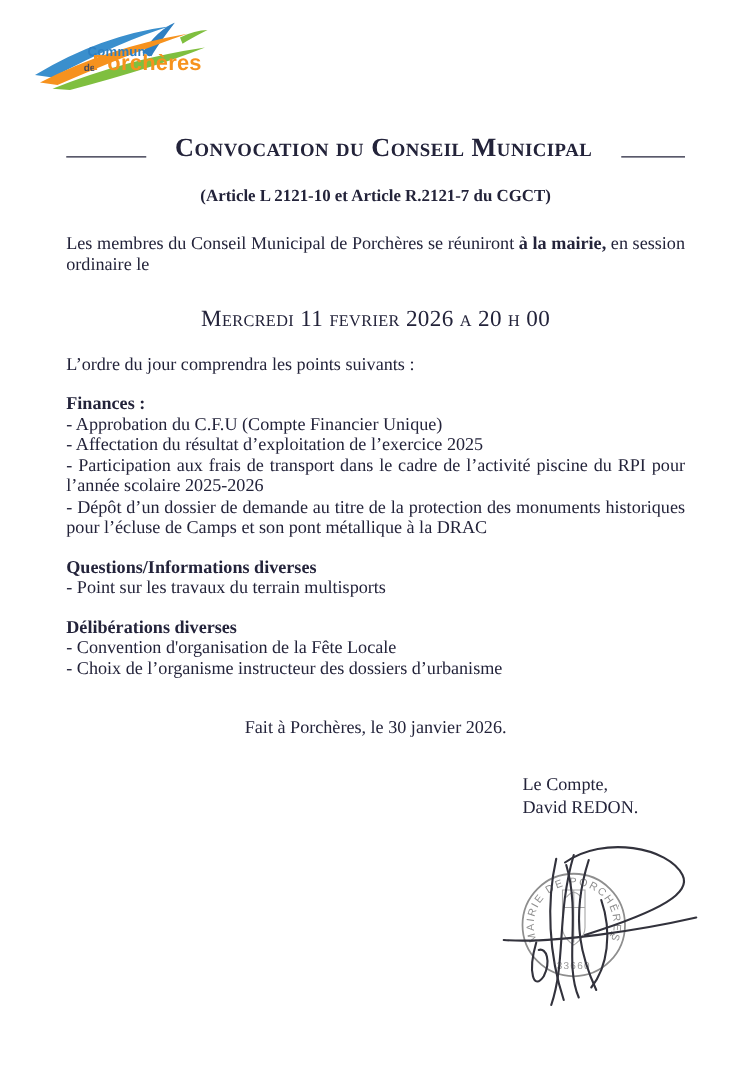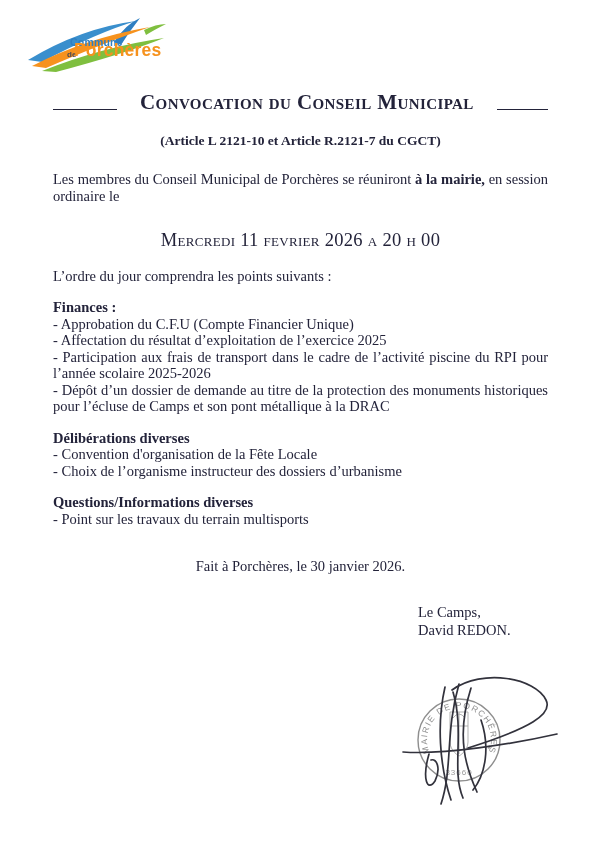--- a/index.html
+++ b/index.html
@@ -34,21 +34,21 @@
   .logo .particle{
     position:absolute; left:41px; top:32px;
     font-size:8px; font-weight:bold;
   }
   .logo .name{
     position:absolute; left:48px; top:22px;
     font-size:17.5px; font-weight:bold; letter-spacing:0.2px;
   }
 
   
-  .title-row{ display:flex; justify-content:center; align-items:flex-end; margin-top:20px;gap:20px; }
+  .title-row{ display:flex; justify-content:center; align-items:flex-end; margin-top:36px;gap:20px; }
   .title-rule{ border-bottom:1.5px solid var(--text); margin-bottom:3px; }
   .title-rule.left{ width:80px; }
   .title-rule.right{ width:64px; }
   .title-main{
     font-size:21px; font-weight:bold; font-variant:small-caps;
     letter-spacing:0.4px; line-height:1; padding:0 3px; white-space:nowrap;
   }
   .subtitle{ text-align:center; font-weight:bold; font-size:13.5px; margin-top:20px; }
 
   
@@ -106,34 +106,34 @@
 
   <div class="section">
     <div class="section-heading">Finances :</div>
     <div class="section-item">- Approbation du C.F.U (Compte Financier Unique)</div>
     <div class="section-item">- Affectation du résultat d’exploitation de l’exercice 2025</div>
     <div class="section-item">- Participation aux frais de transport dans le cadre de l’activité piscine du RPI pour l’année scolaire 2025-2026</div>
     <div class="section-item">- Dépôt d’un dossier de demande au titre de la protection des monuments historiques pour l’écluse de Camps et son pont métallique à la DRAC</div>
   </div>
 
   <div class="section">
+    <div class="section-heading">Questions/Informations diverses</div>
+    <div class="section-item">- Point sur les travaux du terrain multisports</div>
+  </div>
+
+  <div class="section">
     <div class="section-heading">Délibérations diverses</div>
     <div class="section-item">- Convention d'organisation de la Fête Locale</div>
     <div class="section-item">- Choix de l’organisme instructeur des dossiers d’urbanisme</div>
   </div>
 
-  <div class="section">
-    <div class="section-heading">Questions/Informations diverses</div>
-    <div class="section-item">- Point sur les travaux du terrain multisports</div>
-  </div>
-
   <div class="place-date">Fait à Porchères, le 30 janvier 2026.</div>
 
   <div class="signoff">
-    <div>Le Camps,</div>
+    <div>Le Compte,</div>
     <div>David REDON.</div>
   </div>
 
 </div>
 
 <div class="stamp-area">
   <svg width="172" height="152" viewBox="0 0 172 152">
 
     <circle cx="66" cy="78" r="41" fill="none" stroke="#8e8e8e" stroke-width="1.4"></circle>
 

